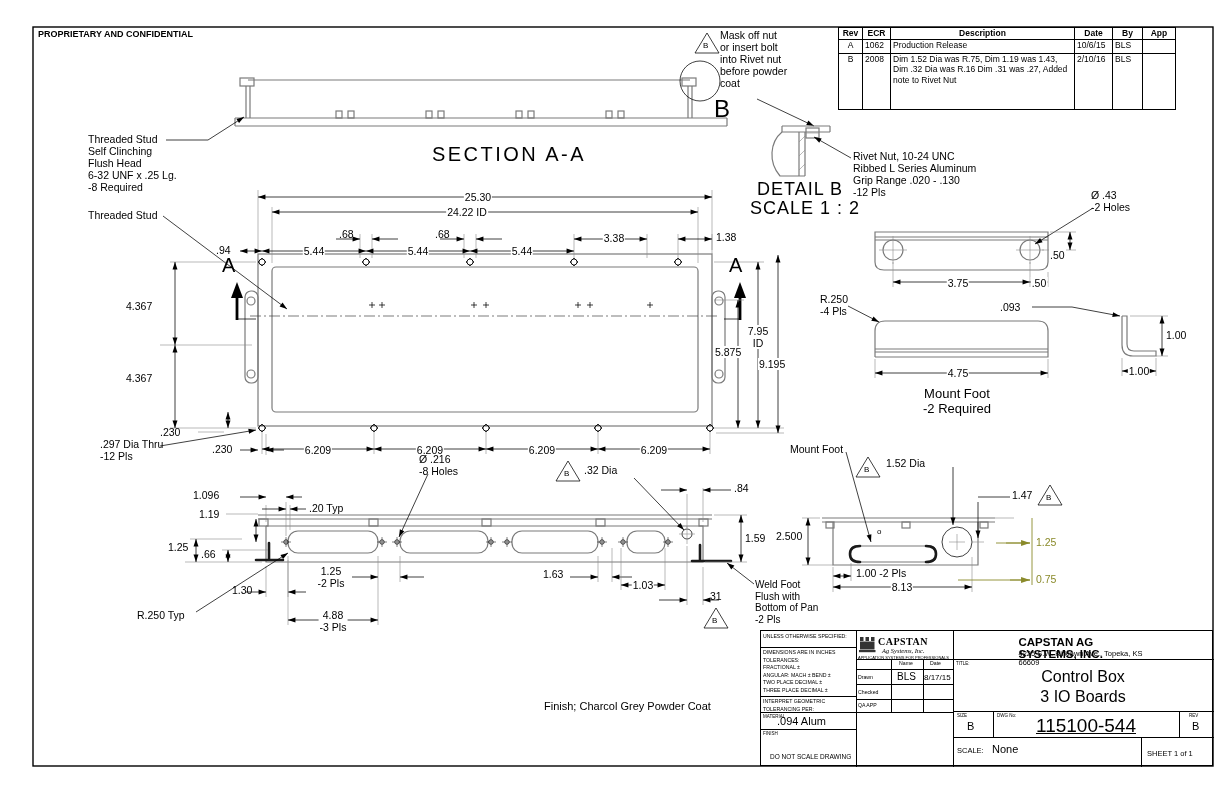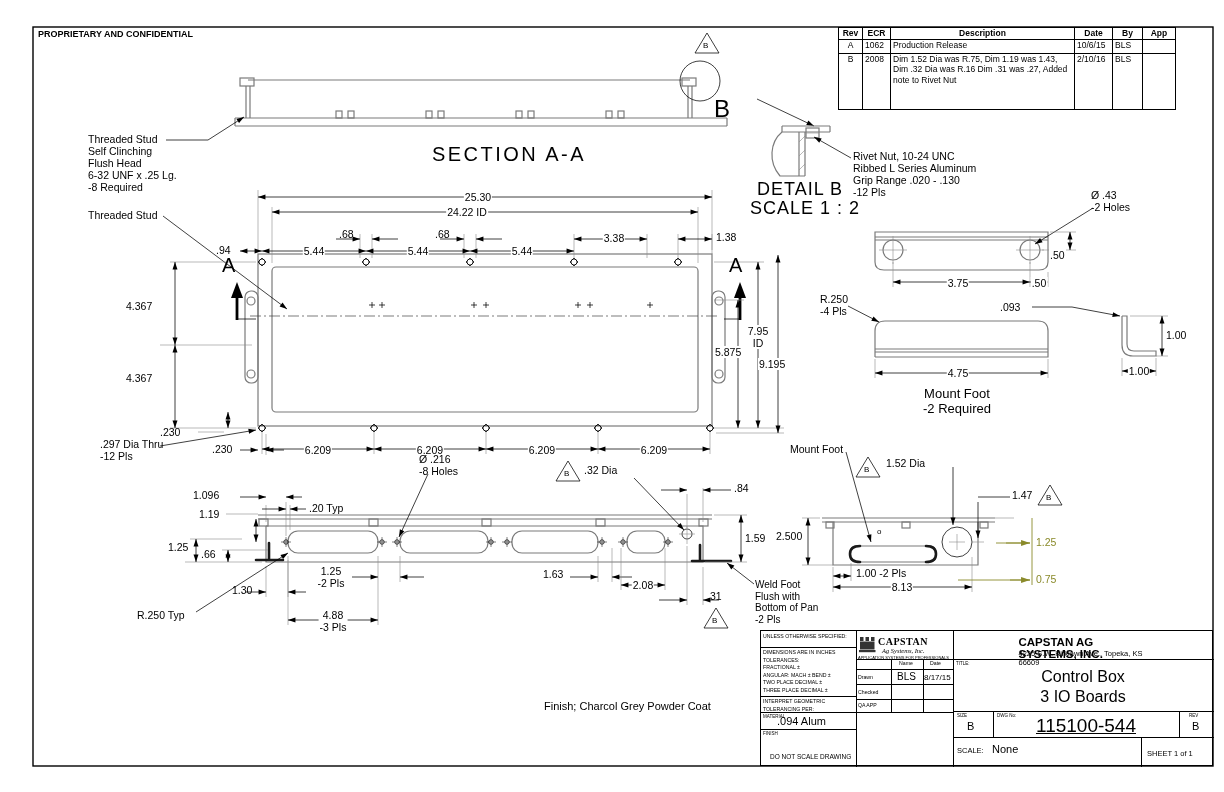--- a/index.html
+++ b/index.html
@@ -348,20 +348,25 @@
     <polygon points="695,53 719,53 707,33" fill="none"></polygon>
     <polygon points="556,481 580,481 568,461" fill="none"></polygon>
     <polygon points="704,628 728,628 716,608" fill="none"></polygon>
     <polygon points="856,477 880,477 868,457" fill="none"></polygon>
     <polygon points="1038,505 1062,505 1050,485" fill="none"></polygon>
   </g>
 </svg>
 
 <span class="lbl" style="left:38px;top:29px;font-size:9px;font-weight:bold">PROPRIETARY AND CONFIDENTIAL</span>
 
+<span class="lbl" style="left:720px;top:29px">Mask off nut
+or insert bolt
+into Rivet nut
+before powder
+coat</span>
 <span class="lbl flagletter" style="left:703px;top:41px">B</span>
 <span class="lbl t24" style="left:714px;top:95px">B</span>
 <span class="lbl" style="left:88px;top:133px">Threaded Stud
 Self Clinching
 Flush Head
 6-32 UNF x .25 Lg.
 -8 Required</span>
 <span class="lbl t20 ctr" style="left:509px;top:143px">SECTION A-A</span>
 <span class="lbl t18" style="left:757px;top:179px">DETAIL B</span>
 <span class="lbl t18" style="left:750px;top:198px">SCALE 1 : 2</span>
@@ -419,21 +424,21 @@
 <span class="lbl" style="left:201px;top:548px">.66</span>
 <span class="lbl" style="left:232px;top:584px">1.30</span>
 <span class="lbl" style="left:137px;top:609px">R.250 Typ</span>
 <span class="lbl" style="left:419px;top:453px">Ø .216
 -8 Holes</span>
 <span class="lbl flagletter" style="left:564px;top:469px">B</span>
 <span class="lbl" style="left:584px;top:464px">.32 Dia</span>
 <span class="lbl" style="left:734px;top:482px">.84</span>
 <span class="lbl" style="left:745px;top:532px">1.59</span>
 <span class="lbl" style="left:543px;top:568px">1.63</span>
-<span class="lbl ctr bg" style="left:643px;top:579px">2.08</span>
+<span class="lbl ctr bg" style="left:643px;top:579px">1.03</span>
 <span class="lbl" style="left:707px;top:590px">.31</span>
 <span class="lbl flagletter" style="left:712px;top:616px">B</span>
 <span class="lbl ctr" style="left:331px;top:565px">1.25
 -2 Pls</span>
 <span class="lbl ctr bg" style="left:333px;top:609px">4.88
 -3 Pls</span>
 <span class="lbl small9" style="left:755px;top:579px">Weld Foot
 Flush with
 Bottom of Pan
 -2 Pls</span>

